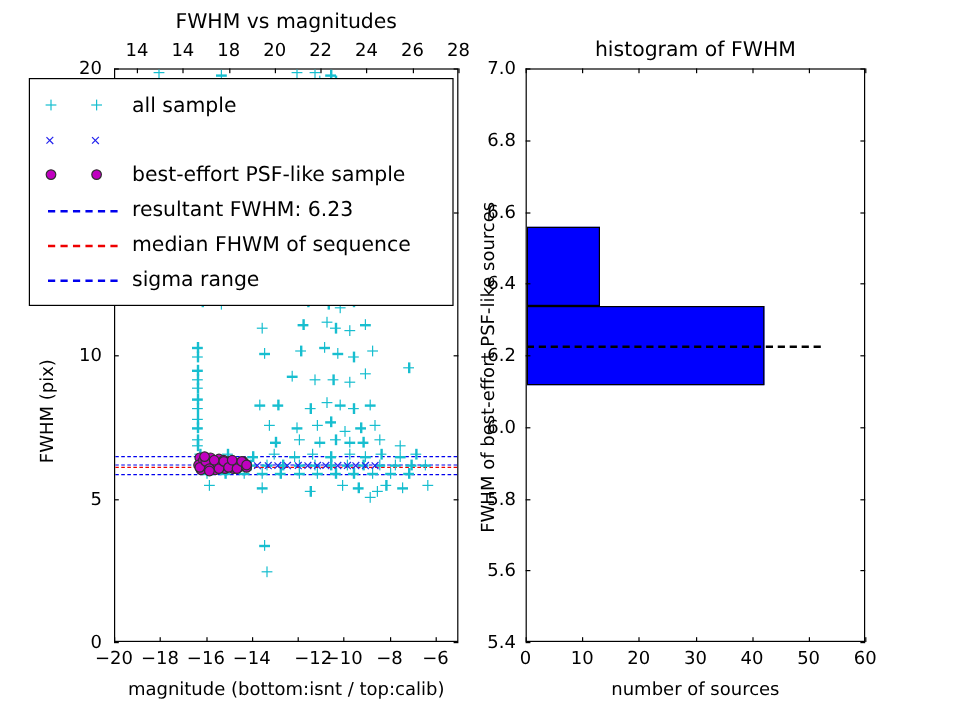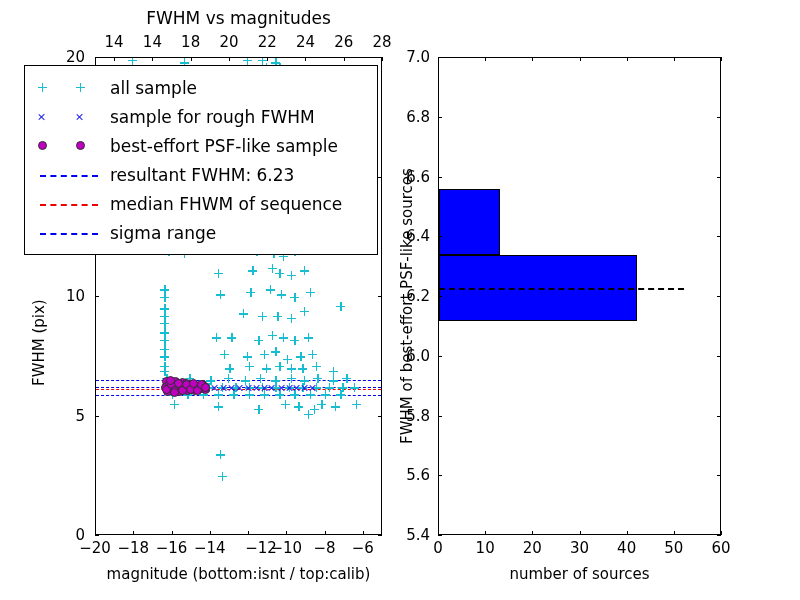--- a/index.html
+++ b/index.html
@@ -328,20 +328,21 @@
       <div class="tickmark tick-h" style="left: 95px; top: 176.5px;"></div>
       <div class="tickmark tick-h" style="left: 378px; top: 176.5px;"></div>
       <div class="tickmark tick-h" style="left: 95px; top: 57px;"></div>
       <div class="tickmark tick-h" style="left: 378px; top: 57px;"></div>
       <div class="tick-label tick-y" style="left: 85px; top: 57px; transform: translate(-100%, -50%);">20</div>
     </div>
 
   <div class="axis-label rot" id="scatter-ylabel" style="left: 30px; top: 386px; transform: rotate(-90deg);">FWHM (pix)</div>
   <div class="axis-label" id="scatter-xlabel" style="left: 95px; width: 287px; top: 565px; text-align: center;">magnitude (bottom:isnt / top:calib)</div>
 
+  <div class="plot-title" id="hist-title" style="left: 438px; width: 283px; top: 32px;">histogram of FWHM</div>
 
   <div class="axes" id="hist-axes">
     <div class="layer" id="hist-bars">
         <div class="hbar" style="left: 0px; width: 61.3167px; top: 131.45px; height: 65.725px; background: rgb(0, 0, 255);"></div>
         <div class="hbar" style="left: 0px; width: 198.1px; top: 197.175px; height: 65.725px; background: rgb(0, 0, 255);"></div>
         <div class="hist-dash" style="left: 0px; width: 245.267px; top: 230.037px; border-top-color: rgb(0, 0, 0);"></div>
       </div>
   </div>
   <div id="hist-decor">
       <div class="tickmark tick-v" style="left: 438px; top: 531px;"></div>
@@ -403,21 +404,20 @@
           <div class="pt-plus h-sym s1"></div>
           <div class="pt-plus h-sym s2"></div>
         </div>
         <div class="legend-text">all sample</div>
       </div>
       <div class="legend-row">
         <div class="legend-handle">
           <div class="pt-ex h-sym s1"></div>
           <div class="pt-ex h-sym s2"></div>
         </div>
-        <div class="legend-text">sample for rough FWHM</div>
       </div>
       <div class="legend-row">
         <div class="legend-handle">
           <div class="pt-dot h-sym s1"></div>
           <div class="pt-dot h-sym s2"></div>
         </div>
         <div class="legend-text">best-effort PSF-like sample</div>
       </div>
       <div class="legend-row">
         <div class="legend-handle">

